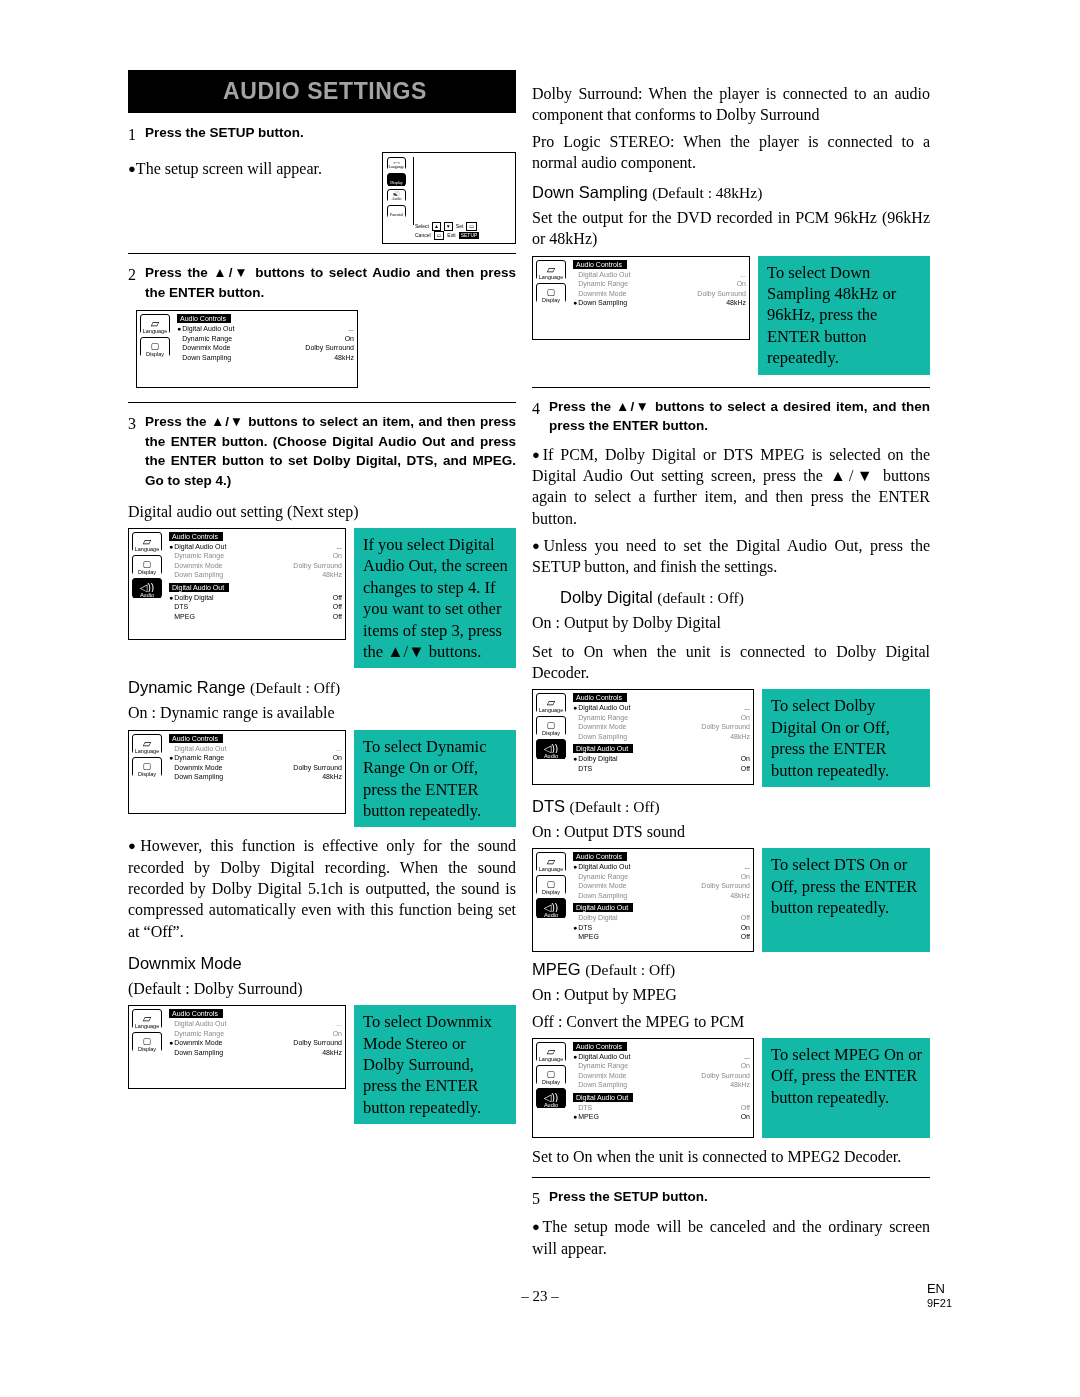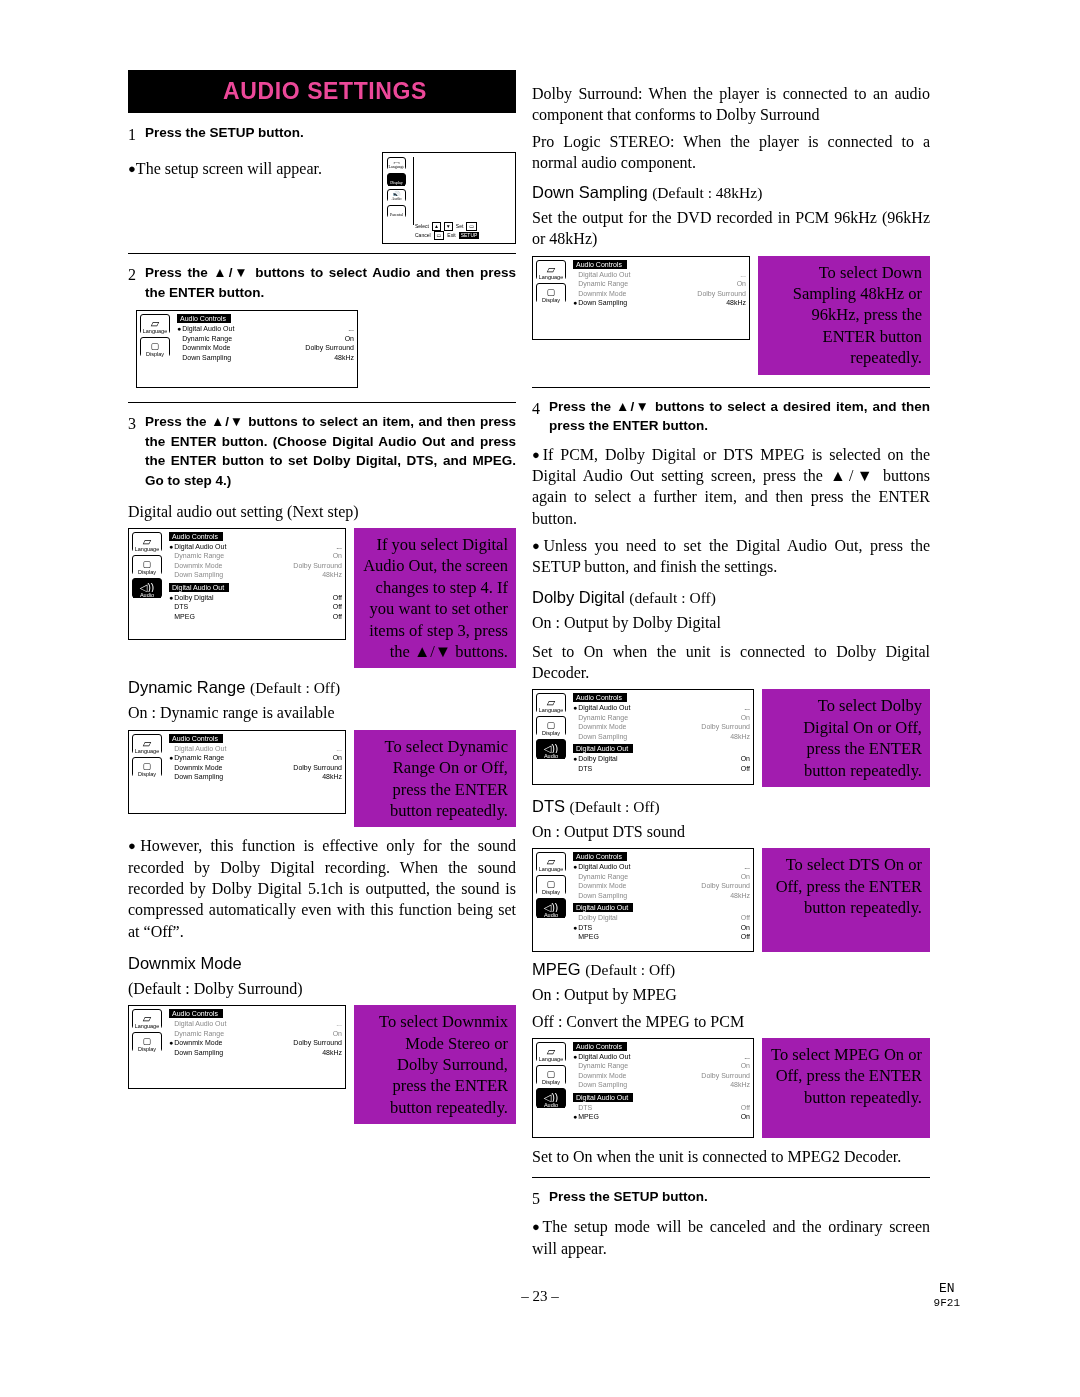--- a/index.html
+++ b/index.html
@@ -25,21 +25,21 @@
   .col-right {
     position: absolute;
     left: 532px;
     top: 78px;
     width: 398px;
   }
 
   
   .title-banner {
     background: #000000;
-    color: #ec4899;
+    color: #a3a3a3;
     font-family: "Liberation Sans", sans-serif;
     font-weight: bold;
     font-size: 23px;
     letter-spacing: 0.6px;
     padding: 8px 0 8px 0;
     text-align: center;
     margin-bottom: 0px;
   }
   .title-banner-wrap {
     border-left: 6px solid #000;
@@ -91,26 +91,25 @@
     font-size: 16.5px;
     margin: 10px 0 2px 0;
   }
   .sechead .sub {
     font-family: "Liberation Serif", serif;
     font-size: 15.5px;
   }
 
   
   .callout {
-    background: #a21caf;
+    background: #14b8a6;
     font-size: 16.5px;
     line-height: 1.30;
     padding: 6px 8px 6px 9px;
     box-sizing: border-box;
-    text-align: right;
   }
 
   
   .osd {
     background: #ffffff;
     border: 1.2px solid #000;
     box-sizing: border-box;
     position: relative;
     font-family: "Liberation Sans", sans-serif;
     font-size: 7px;
@@ -188,24 +187,24 @@
   
   .footer-page {
     position: absolute;
     left: 0; right: 0;
     bottom: 92px;
     text-align: center;
     font-size: 15px;
   }
   .footer-en {
     position: absolute;
-    right: 120px;
+    right: 128px;
     bottom: 86px;
-    text-align: center;
-    font-family: Liberation Mono, monospace;
+    text-align: left;
+    font-family: Liberation Sans, sans-serif;
     font-size: 13px;
     line-height: 1.25;
   }
   .footer-en .small { font-size: 11px; }
 
   .flexrow { display: flex; gap: 8px; align-items: stretch; }
 </style>
 </head>
 <body>
 
@@ -527,21 +526,21 @@
       <div class="txt">Press the ▲/▼ buttons to select a desired item, and then press the ENTER button.</div>
     </div>
 
     <div class="bullet-para" style="margin-top:8px;">
       <span class="b">●</span><span>If PCM, Dolby Digital or DTS MPEG is selected on the Digital Audio Out setting screen, press the ▲/▼ buttons again to select a further item, and then press the ENTER button.</span>
     </div>
     <div class="bullet-para" style="margin-top:6px;">
       <span class="b">●</span><span>Unless you need to set the Digital Audio Out, press the SETUP button, and finish the settings.</span>
     </div>
 
-    <div class="sechead" style="margin-top:10px;">
+    <div class="sechead" style="margin-top:10px;margin-left:28px;">
       <span>Dolby Digital</span>
       <span class="sub">(default : Off)</span>
     </div>
     <div class="para">On : Output by Dolby Digital</div>
     <div class="para" style="margin-top:8px;">Set to On when the unit is connected to Dolby Digital Decoder.</div>
 
     <div class="flexrow" style="margin-top:6px;">
       <div class="osd" style="width:222px;height:96px;flex:0 0 222px;">
         <div class="osd-side">
           <div class="icon-box">

